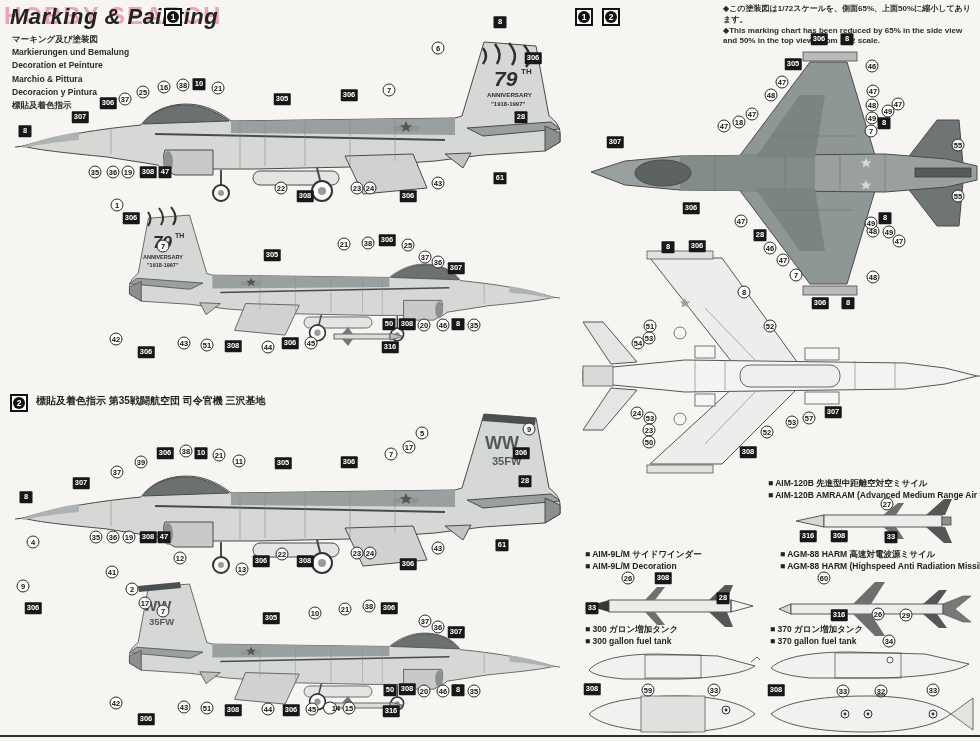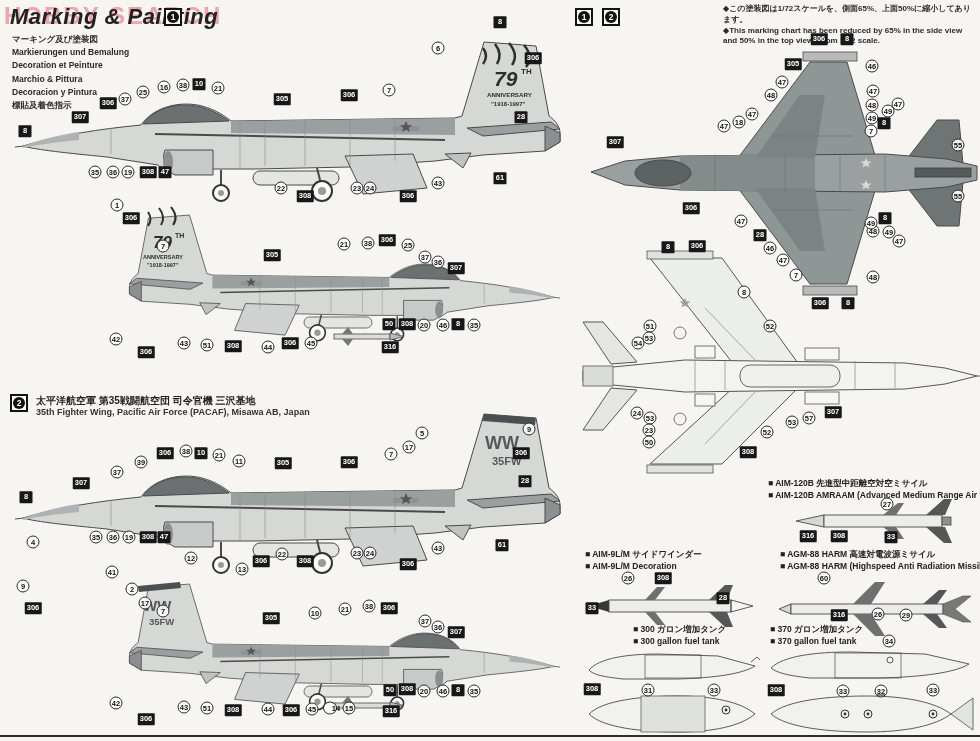--- a/index.html
+++ b/index.html
@@ -65,22 +65,21 @@
   <div class="abs" id="scale-note">
     <div>◆この塗装図は1/72スケールを、側面65%、上面50%に縮小してあります。</div>
     <div>◆This marking chart has been reduced by 65% in the side view and 50% in the top views from 1/72 scale.</div>
   </div>
 
   <div class="abs" style="left:10px;top:394px;display:flex;gap:8px;">
     <span class="badge">
         <i>2</i>
       </span>
     <span class="sec-lines">
-      <div class="jp">太平洋航空軍 第35戦闘航空団 司令官機 三沢基地</div>
-      <div class="en">35th Fighter Wing, Pacific Air Force (PACAF), Misawa AB, Japan</div>
+      <div class="jp">標貼及着色指示 第35戦闘航空団 司令官機 三沢基地</div>
     </span>
   </div>
 
   <svg style="left:15px;top:28px;" width="545" height="175" viewBox="0 0 545 175">
     <defs>
       <g id="f16side">
         <line x1="0" y1="119" x2="9" y2="118" stroke="#4a4a4a" stroke-width="1"></line>
         <path d="M8,118 C45,107 85,101 126,97 C140,77 168,73 187,78 C202,82 211,89 216,93 L440,90 L447,88 L469,14 L521,18 L534,88 C541,93 545,99 545,105 L545,114 L530,123 L468,127 L420,133 L335,139 L240,141 L196,141 C172,148 152,147 143,137 L92,129 C52,125 22,122 8,118 Z" fill="#d6d8d6" stroke="#4a4a4a" stroke-width="1"></path>
         <path d="M216,93 L440,90 L440,107 L216,105 Z" fill="#9aa0a0"></path>
         <path d="M8,118 C30,110 50,106 64,104 L64,112 C42,114 20,117 8,120 Z" fill="#aeb2b2"></path>
@@ -271,21 +270,21 @@
   <svg style="left:775px;top:572px;" width="205" height="75" viewBox="0 0 205 75">
     <polygon points="4,37 16,32 16,42" fill="#d6d8d6" stroke="#4a4a4a" stroke-width=".9"></polygon>
     <rect x="16" y="32" width="152" height="10" fill="#ececea" stroke="#4a4a4a" stroke-width=".9"></rect>
     <polygon points="78,32 100,10 110,10 96,32" fill="#6f6f6f"></polygon>
     <polygon points="78,42 100,64 110,64 96,42" fill="#6f6f6f"></polygon>
     <polygon points="148,32 164,18 172,18 162,32" fill="#565656"></polygon>
     <polygon points="148,42 164,56 172,56 162,42" fill="#565656"></polygon>
     <polygon points="168,32 188,24 196,24 180,37 196,50 188,50 168,42" fill="#787878" stroke="#4a4a4a" stroke-width=".6"></polygon>
   </svg>
 
-  <div class="abs wep-head" style="left:585px;top:624px;margin-left:48px;">
+  <div class="abs wep-head" style="left:585px;top:624px;">
     <div>■ 300 ガロン増加タンク</div>
     <div>■ 300 gallon fuel tank</div>
   </div>
   <svg style="left:583px;top:648px;" width="185" height="90" viewBox="0 0 185 90">
     <path d="M6,22 C16,10 45,6 75,6 L135,8 L172,18 C160,26 130,30 95,31 L40,31 C22,29 10,27 6,22 Z" fill="#f1f2f0" stroke="#4a4a4a" stroke-width=".9"></path>
     <rect x="62" y="7" width="56" height="23" fill="none" stroke="#4a4a4a" stroke-width=".7"></rect>
     <path d="M168,14 l6,-5 l3,3" fill="none" stroke="#4a4a4a" stroke-width=".9"></path>
     <path d="M6,66 C20,52 60,48 95,48 C130,48 158,54 172,66 C158,78 130,84 95,84 C60,84 20,80 6,66 Z" fill="#f1f2f0" stroke="#4a4a4a" stroke-width=".9"></path>
     <rect x="58" y="48" width="64" height="36" fill="#dfe1df" stroke="#4a4a4a" stroke-width=".7"></rect>
     <circle cx="143" cy="62" r="4" fill="none" stroke="#333" stroke-width="1"></circle>
@@ -387,21 +386,21 @@
       <span class="callout box" style="left: 408px; top: 564px;">306</span>
       <span class="callout circle" style="left: 370px; top: 553px;">24</span>
       <span class="callout circle" style="left: 357px; top: 553px;">23</span>
       <span class="callout circle" style="left: 282px; top: 554px;">22</span>
       <span class="callout box" style="left: 305px; top: 561px;">308</span>
       <span class="callout circle" style="left: 96px; top: 537px;">35</span>
       <span class="callout circle" style="left: 113px; top: 537px;">36</span>
       <span class="callout circle" style="left: 129px; top: 537px;">19</span>
       <span class="callout box" style="left: 148px; top: 537px;">308</span>
       <span class="callout box" style="left: 164px; top: 537px;">47</span>
-      <span class="callout circle" style="left: 191px; top: 558px;">12</span>
+      <span class="callout circle" style="left: 180px; top: 558px;">12</span>
       <span class="callout circle" style="left: 242px; top: 569px;">13</span>
       <span class="callout box" style="left: 261px; top: 561px;">306</span>
       <span class="callout circle" style="left: 33px; top: 542px;">4</span>
       <span class="callout circle" style="left: 112px; top: 572px;">41</span>
       <span class="callout circle" style="left: 23px; top: 586px;">9</span>
       <span class="callout box" style="left: 33px; top: 608px;">306</span>
       <span class="callout circle" style="left: 132px; top: 589px;">2</span>
       <span class="callout circle" style="left: 145px; top: 603px;">17</span>
       <span class="callout circle" style="left: 163px; top: 611px;">7</span>
       <span class="callout box" style="left: 271px; top: 618px;">305</span>
@@ -484,21 +483,21 @@
       <span class="callout box" style="left: 891px; top: 537px;">33</span>
       <span class="callout circle" style="left: 628px; top: 578px;">26</span>
       <span class="callout box" style="left: 663px; top: 578px;">308</span>
       <span class="callout box" style="left: 592px; top: 608px;">33</span>
       <span class="callout box" style="left: 723px; top: 598px;">28</span>
       <span class="callout circle" style="left: 824px; top: 578px;">60</span>
       <span class="callout box" style="left: 839px; top: 615px;">316</span>
       <span class="callout circle" style="left: 878px; top: 614px;">26</span>
       <span class="callout circle" style="left: 906px; top: 615px;">29</span>
       <span class="callout box" style="left: 592px; top: 689px;">308</span>
-      <span class="callout circle" style="left: 648px; top: 690px;">31</span>
+      <span class="callout circle" style="left: 648px; top: 690px;">59</span>
       <span class="callout circle" style="left: 714px; top: 690px;">33</span>
       <span class="callout circle" style="left: 889px; top: 641px;">34</span>
       <span class="callout box" style="left: 776px; top: 690px;">308</span>
       <span class="callout circle" style="left: 843px; top: 691px;">33</span>
       <span class="callout circle" style="left: 881px; top: 691px; text-decoration: underline;">32</span>
       <span class="callout circle" style="left: 933px; top: 690px;">33</span>
     </div>
 
   <div class="abs" id="bottom-rule"></div>
 </div>

